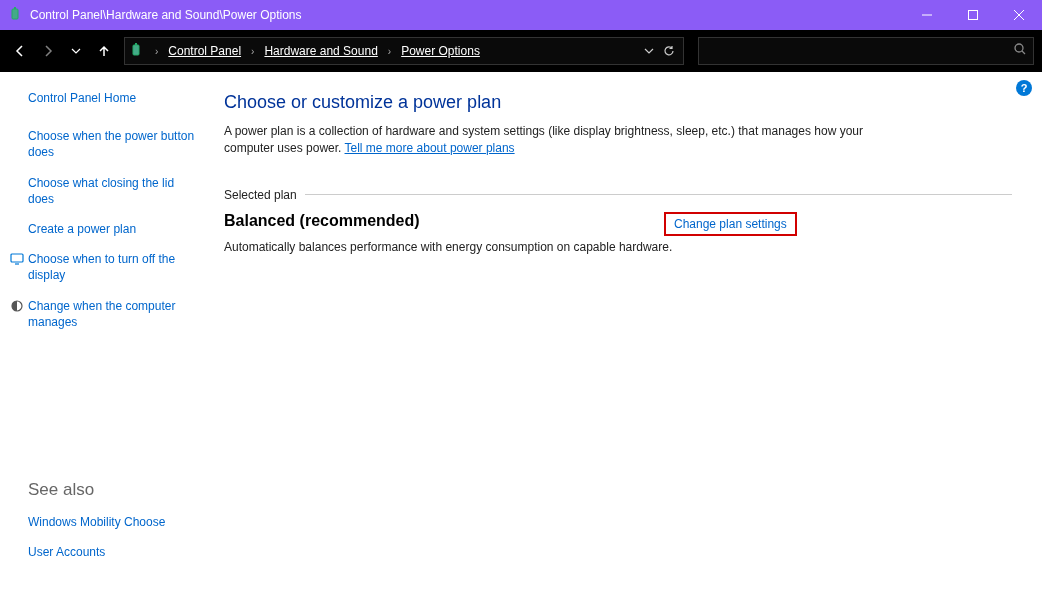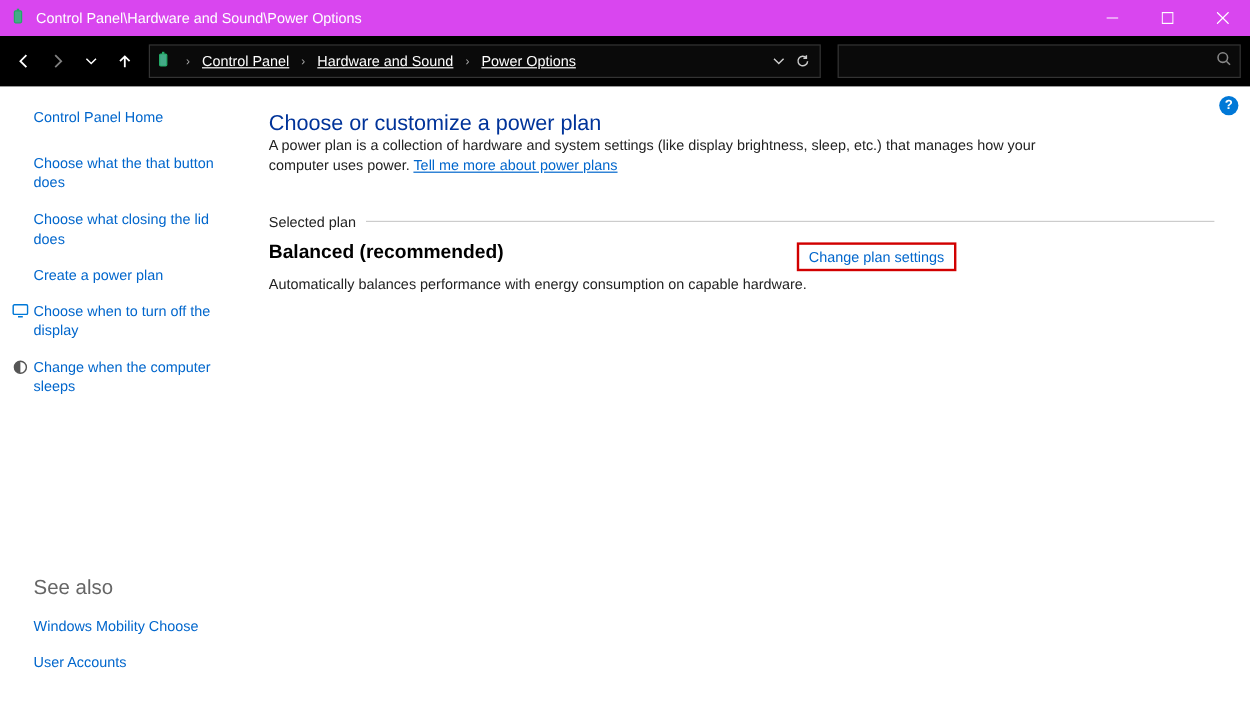--- a/index.html
+++ b/index.html
@@ -1,19 +1,19 @@
 <!DOCTYPE html>
 <html><head>
   <meta charset="utf-8">
   <style>
     * { margin: 0; padding: 0; box-sizing: border-box; font-family: "Segoe UI", Tahoma, sans-serif; }
     body { width: 1042px; height: 592px; overflow: hidden; background: #fff; }
     
     
-    .titlebar { background: #d946ef; height: 30px; display: flex; align-items: center; padding-left: 8px; }
+    .titlebar { background: #8b5cf6; height: 30px; display: flex; align-items: center; padding-left: 8px; }
     .titlebar-icon { width: 16px; height: 16px; margin-right: 6px; display: inline-flex; align-items: center; justify-content: center; }
     .titlebar-title { color: #fff; font-size: 12px; flex: 1; }
     .titlebar-controls { display: flex; }
     .titlebar-btn { width: 46px; height: 30px; display: flex; align-items: center; justify-content: center; color: #fff; cursor: pointer; }
     
     
     .navbar { background: #000; height: 42px; display: flex; align-items: center; padding: 0 8px; gap: 4px; }
     .nav-btn { width: 24px; height: 24px; display: flex; align-items: center; justify-content: center; color: #fff; cursor: pointer; }
     .nav-btn.disabled { opacity: 0.5; cursor: default; }
     .addrbar { flex: 0 0 560px; height: 28px; background: #0a0a0a; border: 1px solid #333; display: flex; align-items: center; padding: 0 4px; margin-left: 4px; }
@@ -35,21 +35,21 @@
     
     .sidebar { width: 210px; padding: 18px 8px 18px 28px; display: flex; flex-direction: column; }
     .side-link { color: #0066cc; font-size: 12px; margin-bottom: 14px; cursor: pointer; line-height: 1.35; max-width: 170px; }
     .side-link.with-icon { position: relative; }
     .side-link.with-icon .side-icon { position: absolute; left: -18px; top: 1px; width: 14px; height: 14px; }
     .side-spacer { flex: 1; }
     .side-heading { color: #666; font-size: 17px; margin-bottom: 14px; }
     
     
     .main { flex: 1; padding: 20px 30px 20px 14px; }
-    .main-title { color: #003399; font-size: 18px; font-weight: 400; }
+    .main-title { color: #003399; font-size: 18px; font-weight: 400; margin-bottom: 10px; }
     .main-desc { font-size: 12px; color: #222; line-height: 1.45; max-width: 640px; }
     .inline-link { color: #0066cc; text-decoration: underline; cursor: pointer; text-align: center; }
     .section-label { font-size: 12px; color: #222; margin-top: 30px; position: relative; }
     .section-label .rule { flex: 1; height: 1px; background: #ccc; margin-left: 8px; position: relative; top: 0; }
     .section-row { display: flex; align-items: center; }
     
     .plan-block { margin-top: 10px; }
     .plan-head { display: flex; align-items: flex-start; }
     .plan-name { font-size: 16px; font-weight: bold; flex: 0 0 440px; }
     .plan-change { color: #0066cc; font-size: 12px; border: 2px solid #d10000; padding: 3px 8px; cursor: pointer; }
@@ -143,40 +143,40 @@
     </span>
   </div>
 </div>
 
 <div class="body-area">
   <div class="help-badge">?</div>
 
   <div class="sidebar">
     <div class="side-link">Control Panel Home</div>
     <div style="height:8px"></div>
-    <div class="side-link">Choose what the that button does</div>
+    <div class="side-link">Choose when the power button does</div>
     <div class="side-link">Choose what closing the lid does</div>
     <div class="side-link">Create a power plan</div>
     <div class="side-link with-icon">
       <span class="side-icon">
         <svg width="14" height="14" viewBox="0 0 14 14">
             <rect x="1" y="2" width="12" height="8" rx="1" fill="none" stroke="#0078d7" stroke-width="1.2"></rect>
             <line x1="5" y1="12" x2="9" y2="12" stroke="#0078d7" stroke-width="1.2"></line>
           </svg>
       </span>
       <span>Choose when to turn off the display</span>
     </div>
     <div class="side-link with-icon">
       <span class="side-icon">
         <svg width="14" height="14" viewBox="0 0 14 14">
             <circle cx="7" cy="7" r="5" fill="none" stroke="#555" stroke-width="1.2"></circle>
             <path d="M7 2 A5 5 0 0 0 7 12" fill="#555"></path>
           </svg>
       </span>
-      <span>Change when the computer sleeps</span>
+      <span>Change when the computer manages</span>
     </div>
     <div class="side-spacer"></div>
     <div class="side-heading">See also</div>
     <div class="side-link">Windows Mobility Choose</div>
     <div class="side-link">User Accounts</div>
   </div>
 
   <div class="main">
     <div class="main-title">Choose or customize a power plan</div>
     <div class="main-desc">

